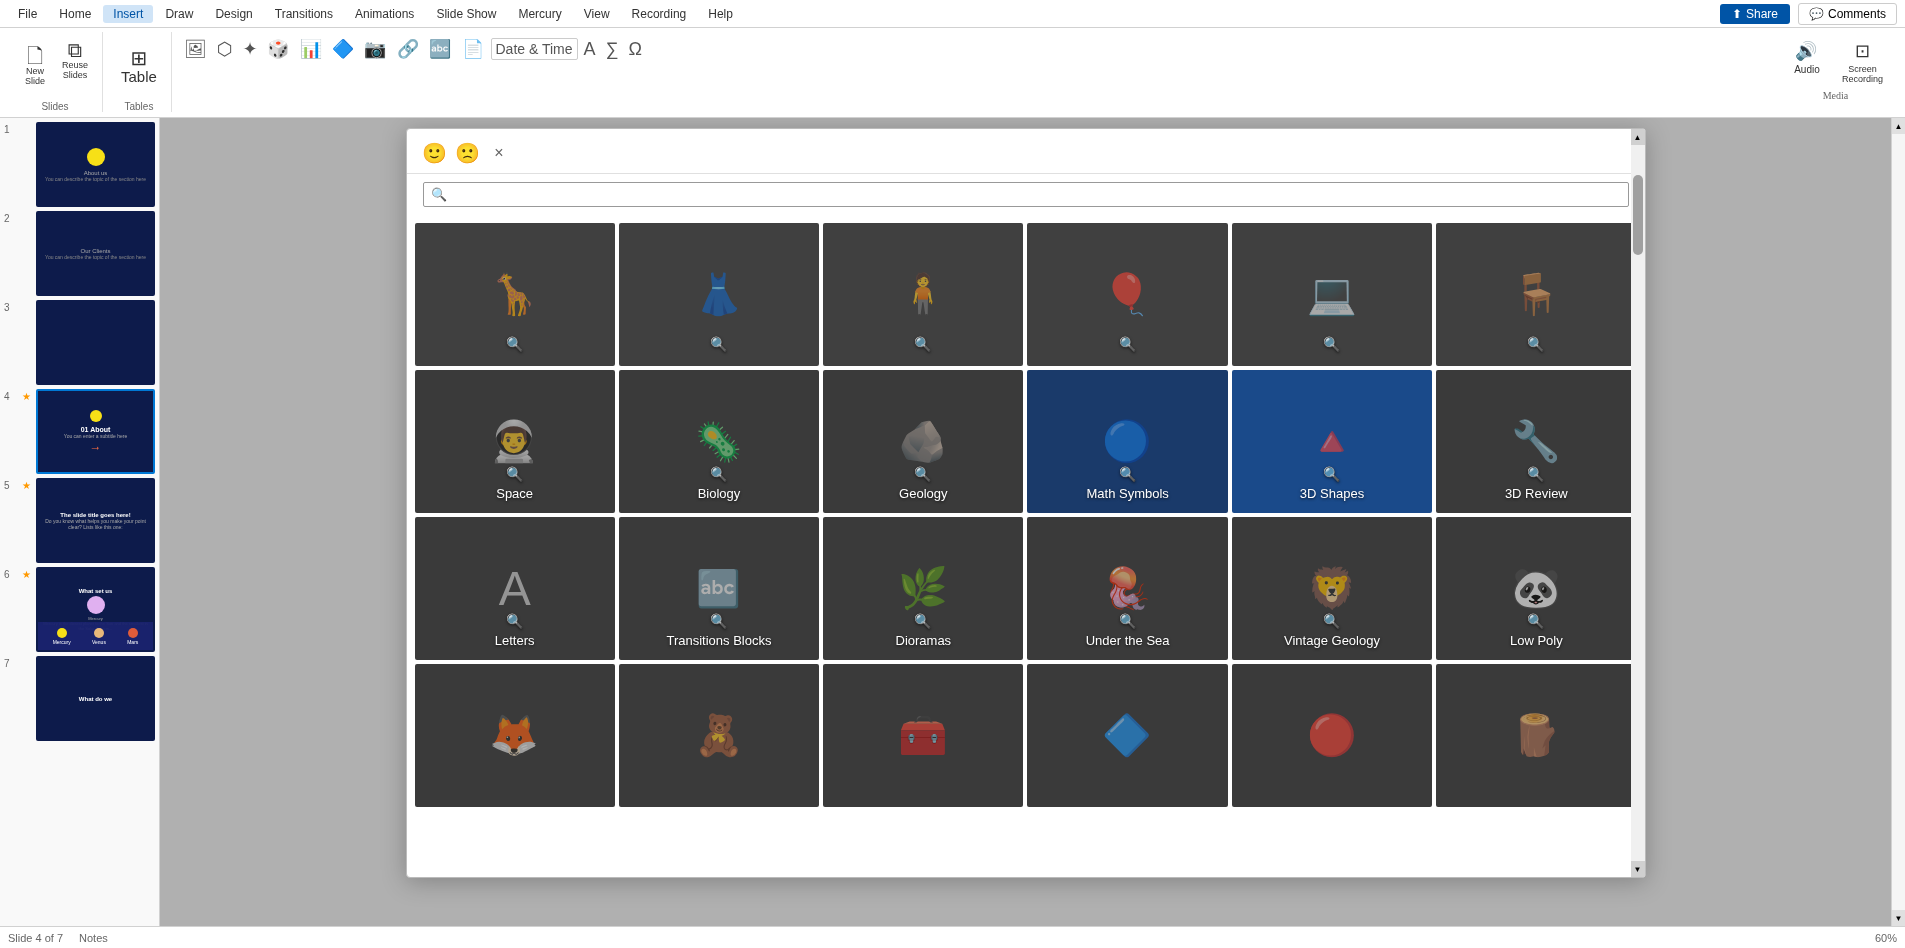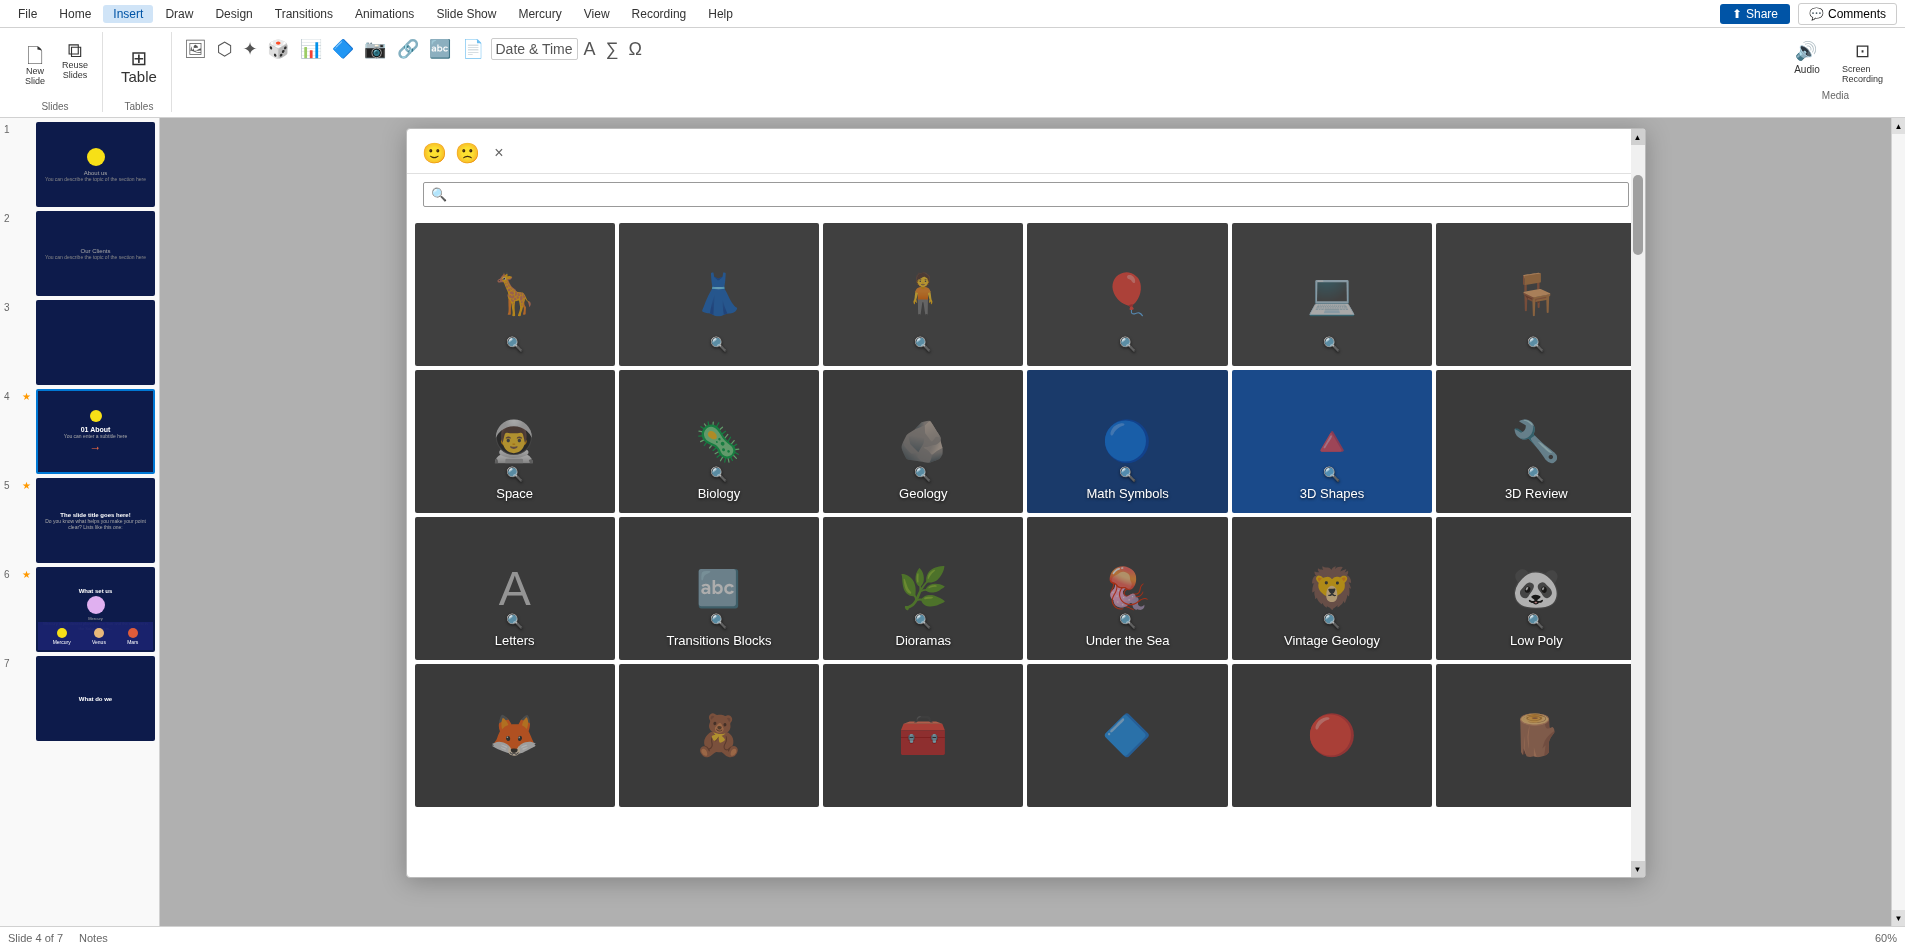--- a/index.html
+++ b/index.html
@@ -38,21 +38,21 @@
     .ribbon-group-label { font-size: 10px; color: #666; margin-top: 2px; text-align: center; }
     .ribbon-btn {
       display: flex; flex-direction: column; align-items: center; justify-content: center;
       padding: 4px 6px; border-radius: 3px; cursor: pointer; min-width: 38px;
       font-size: 10px; color: #333; border: none; background: transparent;
     }
     .ribbon-btn .icon { font-size: 20px; line-height: 1; }
     .ribbon-btn-large { min-height: 60px; }
     .ribbon-media { margin-left: auto; display: flex; flex-direction: column; padding: 0 8px; }
     .ribbon-media-items { display: flex; gap: 4px; align-items: flex-start; padding-top: 4px; }
-    .ribbon-media-label { font-size: 10px; color: #666; text-align: center; margin-top: 2px; }
+    .ribbon-media-label { font-size: 10px; color: #666; text-align: center; margin-top: 2px; font-family: Liberation Serif, serif; }
     .media-btn {
       display: flex; flex-direction: column; align-items: center; gap: 2px;
       padding: 4px 6px; border-radius: 3px; cursor: pointer; font-size: 10px; color: #333;
       border: none; background: transparent; min-width: 50px;
     }
     .media-btn .icon { font-size: 18px; }
 
     
     .main-area { display: flex; flex: 1; overflow: hidden; }
 
@@ -228,21 +228,21 @@
   </div>
 
   <div class="ribbon-media" style="margin-left:auto;">
     <div class="ribbon-media-items">
       <button class="media-btn">
         <span class="icon">🔊</span>
         <span style="font-size:10px;">Audio</span>
       </button>
       <button class="media-btn">
         <span class="icon">⊡</span>
-        <span style="font-size:9px;text-align:left;">Screen<br>Recording</span>
+        <span style="font-size:9px;text-align:center;">Screen<br>Recording</span>
       </button>
     </div>
     <span class="ribbon-media-label">Media</span>
   </div>
 </div>
 
 <div class="main-area">
 
   <div class="slide-panel">
 

